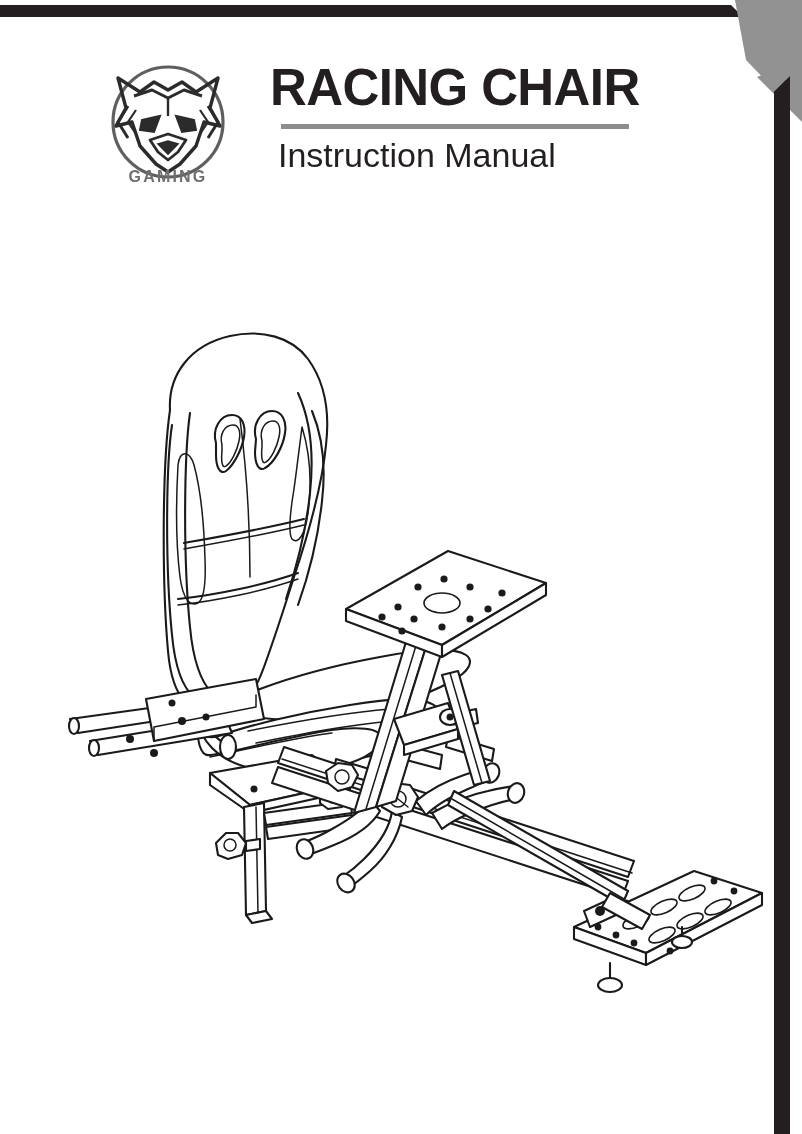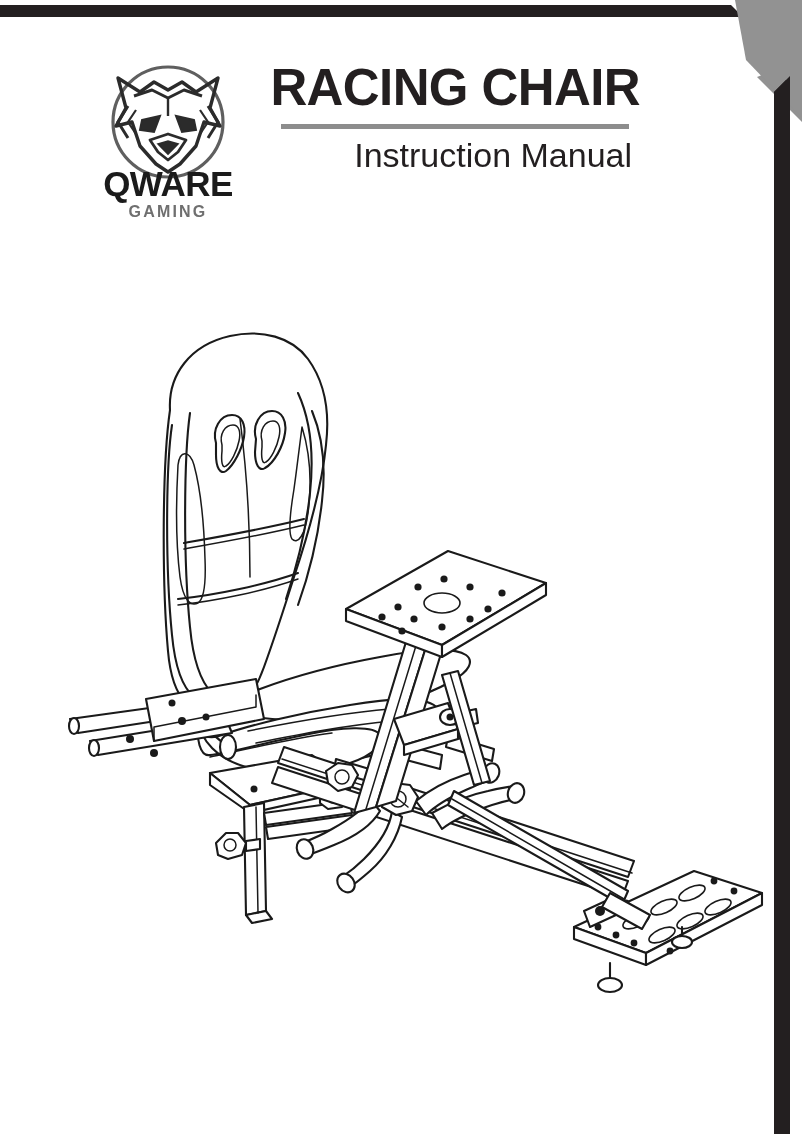--- a/index.html
+++ b/index.html
@@ -73,21 +73,21 @@
     line-height: 1.25;
     display: block;
     margin-top: 1px;
   }
 
   .title-block {
     position: absolute;
     left: 270px;
     top: 6px;
     width: 370px;
-    text-align: right;
+    text-align: left;
   }
   .doc-title {
     font-size: 51px;
     font-weight: bold;
     color: #231f20;
     letter-spacing: -0.6px;
     line-height: 1.05;
     margin: 0;
     white-space: nowrap;
   }
@@ -199,21 +199,20 @@
           <path d="M116 46 L126 62 L116 78" fill="none" stroke="#2b2b2b" stroke-width="3"></path>
           <path d="M108 50 L116 62 L108 74" fill="none" stroke="#2b2b2b" stroke-width="2.2"></path>
 
           <path d="M58 80 L76 74 L94 80 L86 92 L76 100 L66 92 Z" fill="none" stroke="#2b2b2b" stroke-width="2.8" stroke-linejoin="round"></path>
           <path d="M66 84 L76 81 L86 84 L76 94 Z" fill="#2b2b2b" stroke="#2b2b2b" stroke-width="1.6"></path>
 
           <path d="M76 38 L76 56" fill="none" stroke="#2b2b2b" stroke-width="2.4"></path>
         </svg>
       </div>
       <div class="brand-wordmark">
-        <span class="brand-name">QWARE</span>
         <span class="brand-sub">GAMING</span>
       </div>
     </div>
 
     <div class="title-block">
       <h1 class="doc-title">RACING CHAIR</h1>
       <div class="title-rule"></div>
       <p class="doc-subtitle">Instruction Manual</p>
     </div>
 

